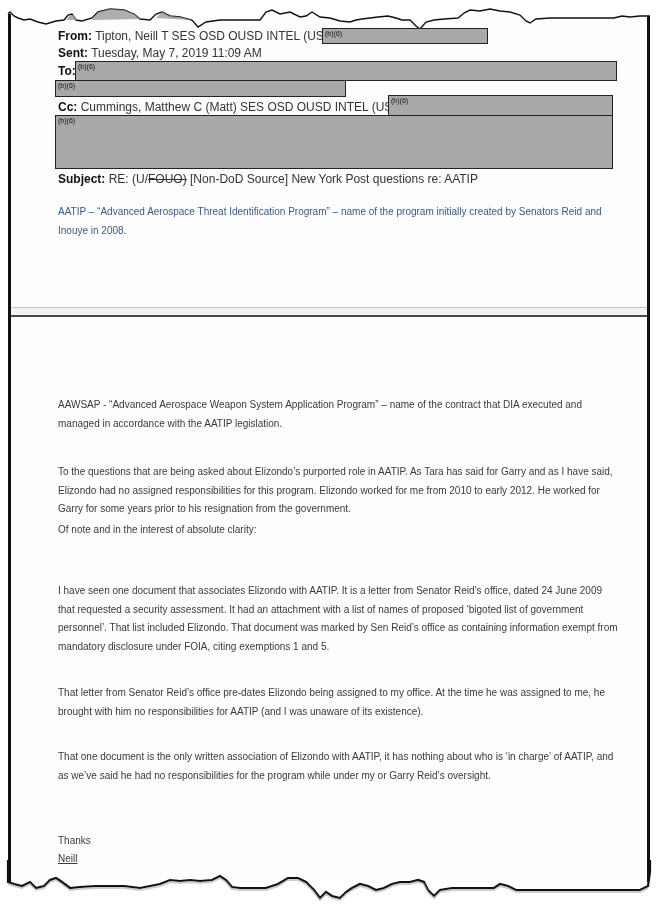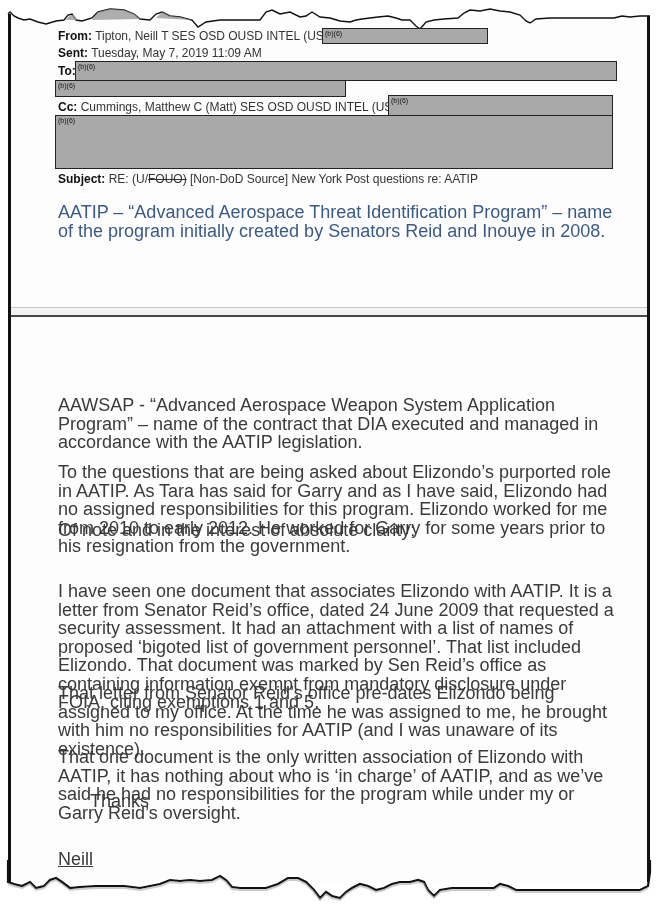--- a/index.html
+++ b/index.html
@@ -57,21 +57,21 @@
       top: 0px;
       font-size: 7px;
       line-height: 9px;
       color: #111;
     }
 
     .para {
       position: absolute;
       left: 58px;
       width: 560px;
-      font-size: 18px;
+      font-size: 10px;
       line-height: 18.5px;
       color: #3a3a3a;
     }
     .para.blue { color: #3a5a86; }
     .underline { }
     .strike { text-decoration: line-through; }
 
     .divider-light {
       position: absolute;
       left: 11px;
@@ -160,20 +160,20 @@
 <div class="para" style="top:521px;">Of note and in the interest of absolute clarity:</div>
 
 <div class="para" style="top:582px;">
   <span>I have seen one document that associates Elizondo with AATIP. It is a letter from Senator Reid’s office, dated 24 June 2009 that requested a security assessment.  It had an attachment with a list of names of proposed ‘bigoted list of government personnel’.  That list included Elizondo.  </span><span class="underline">That document was marked by Sen Reid’s office as containing information exempt from mandatory disclosure under FOIA, citing exemptions 1 and 5.</span>
 </div>
 
 <div class="para" style="top:684px;">That letter from Senator Reid’s office pre-dates Elizondo being assigned to my office. At the time he was assigned to me, he brought with him no responsibilities for AATIP (and I was unaware of its existence).</div>
 
 <div class="para" style="top:748px;">That one document is the only written association of Elizondo with AATIP, it has nothing about who is ‘in charge’ of AATIP, and as we’ve said he had no responsibilities for the program while under my or Garry Reid’s oversight.</div>
 
-<div class="para" style="top:792px;margin-left:32px;">Thanks</div>
+<div class="para" style="top:832px;">Thanks</div>
 <div class="para" style="top:850px;text-decoration:underline;">Neill</div>
 
 <svg class="torn-bottom" viewBox="0 0 660 52" width="660" height="52">
   <path d="M8,22 L14,24 L22,26 L30,22 L36,28 L44,26 L50,20 L56,18 L62,22 L70,28 L80,27 L96,26 L110,26 L124,26 L140,28 L150,26 L160,24 L170,20 L180,21 L190,20 L200,21 L212,20 L220,16 L226,20 L232,27 L240,28 L252,28 L266,28 L278,24 L288,18 L298,18 L306,22 L314,30 L320,38 L326,32 L332,36 L340,38 L346,32 L352,28 L360,24 L368,26 L376,30 L384,28 L392,24 L400,22 L410,22 L418,20 L424,22 L428,30 L434,36 L440,30 L452,28 L466,28 L480,28 L494,28 L500,24 L508,26 L516,30 L526,30 L540,30 L556,30 L572,30 L588,30 L604,30 L618,30 L630,30 L640,30 L648,26 L650,12 L650,52 L8,52 Z" fill="#ffffff"></path>
   <path d="M8,0 L8,22 L14,24 L22,26 L30,22 L36,28 L44,26 L50,20 L56,18 L62,22 L70,28 L80,27 L96,26 L110,26 L124,26 L140,28 L150,26 L160,24 L170,20 L180,21 L190,20 L200,21 L212,20 L220,16 L226,20 L232,27 L240,28 L252,28 L266,28 L278,24 L288,18 L298,18 L306,22 L314,30 L320,38 L326,32 L332,36 L340,38 L346,32 L352,28 L360,24 L368,26 L376,30 L384,28 L392,24 L400,22 L410,22 L418,20 L424,22 L428,30 L434,36 L440,30 L452,28 L466,28 L480,28 L494,28 L500,24 L508,26 L516,30 L526,30 L540,30 L556,30 L572,30 L588,30 L604,30 L618,30 L630,30 L640,30 L648,26 L650,12 L650,0" fill="none" stroke="#111" stroke-width="2.2"></path>
   <path d="M8,24 L14,26 L22,28 L30,24 L36,30 L44,28 L50,22 L56,20 L62,24 L70,30 L80,29 L96,28 L110,28 L124,28 L140,30 L150,28 L160,26 L170,22 L180,23 L190,22 L200,23 L212,22 L220,18 L226,22 L232,29 L240,30 L252,30 L266,30 L278,26 L288,20 L298,20 L306,24 L314,32 L320,40 L326,34 L332,38 L340,40 L346,34 L352,30 L360,26 L368,28 L376,32 L384,30 L392,26 L400,24 L410,24 L418,22 L424,24 L428,32 L434,38 L440,32 L452,30 L466,30 L480,30 L494,30 L500,26 L508,28 L516,32 L526,32 L540,32 L556,32 L572,32 L588,32 L604,32 L618,32 L630,32 L640,32 L648,28" fill="none" stroke="#999" stroke-width="2" opacity="0.5"></path>
 </svg>
 
 </body></html>

